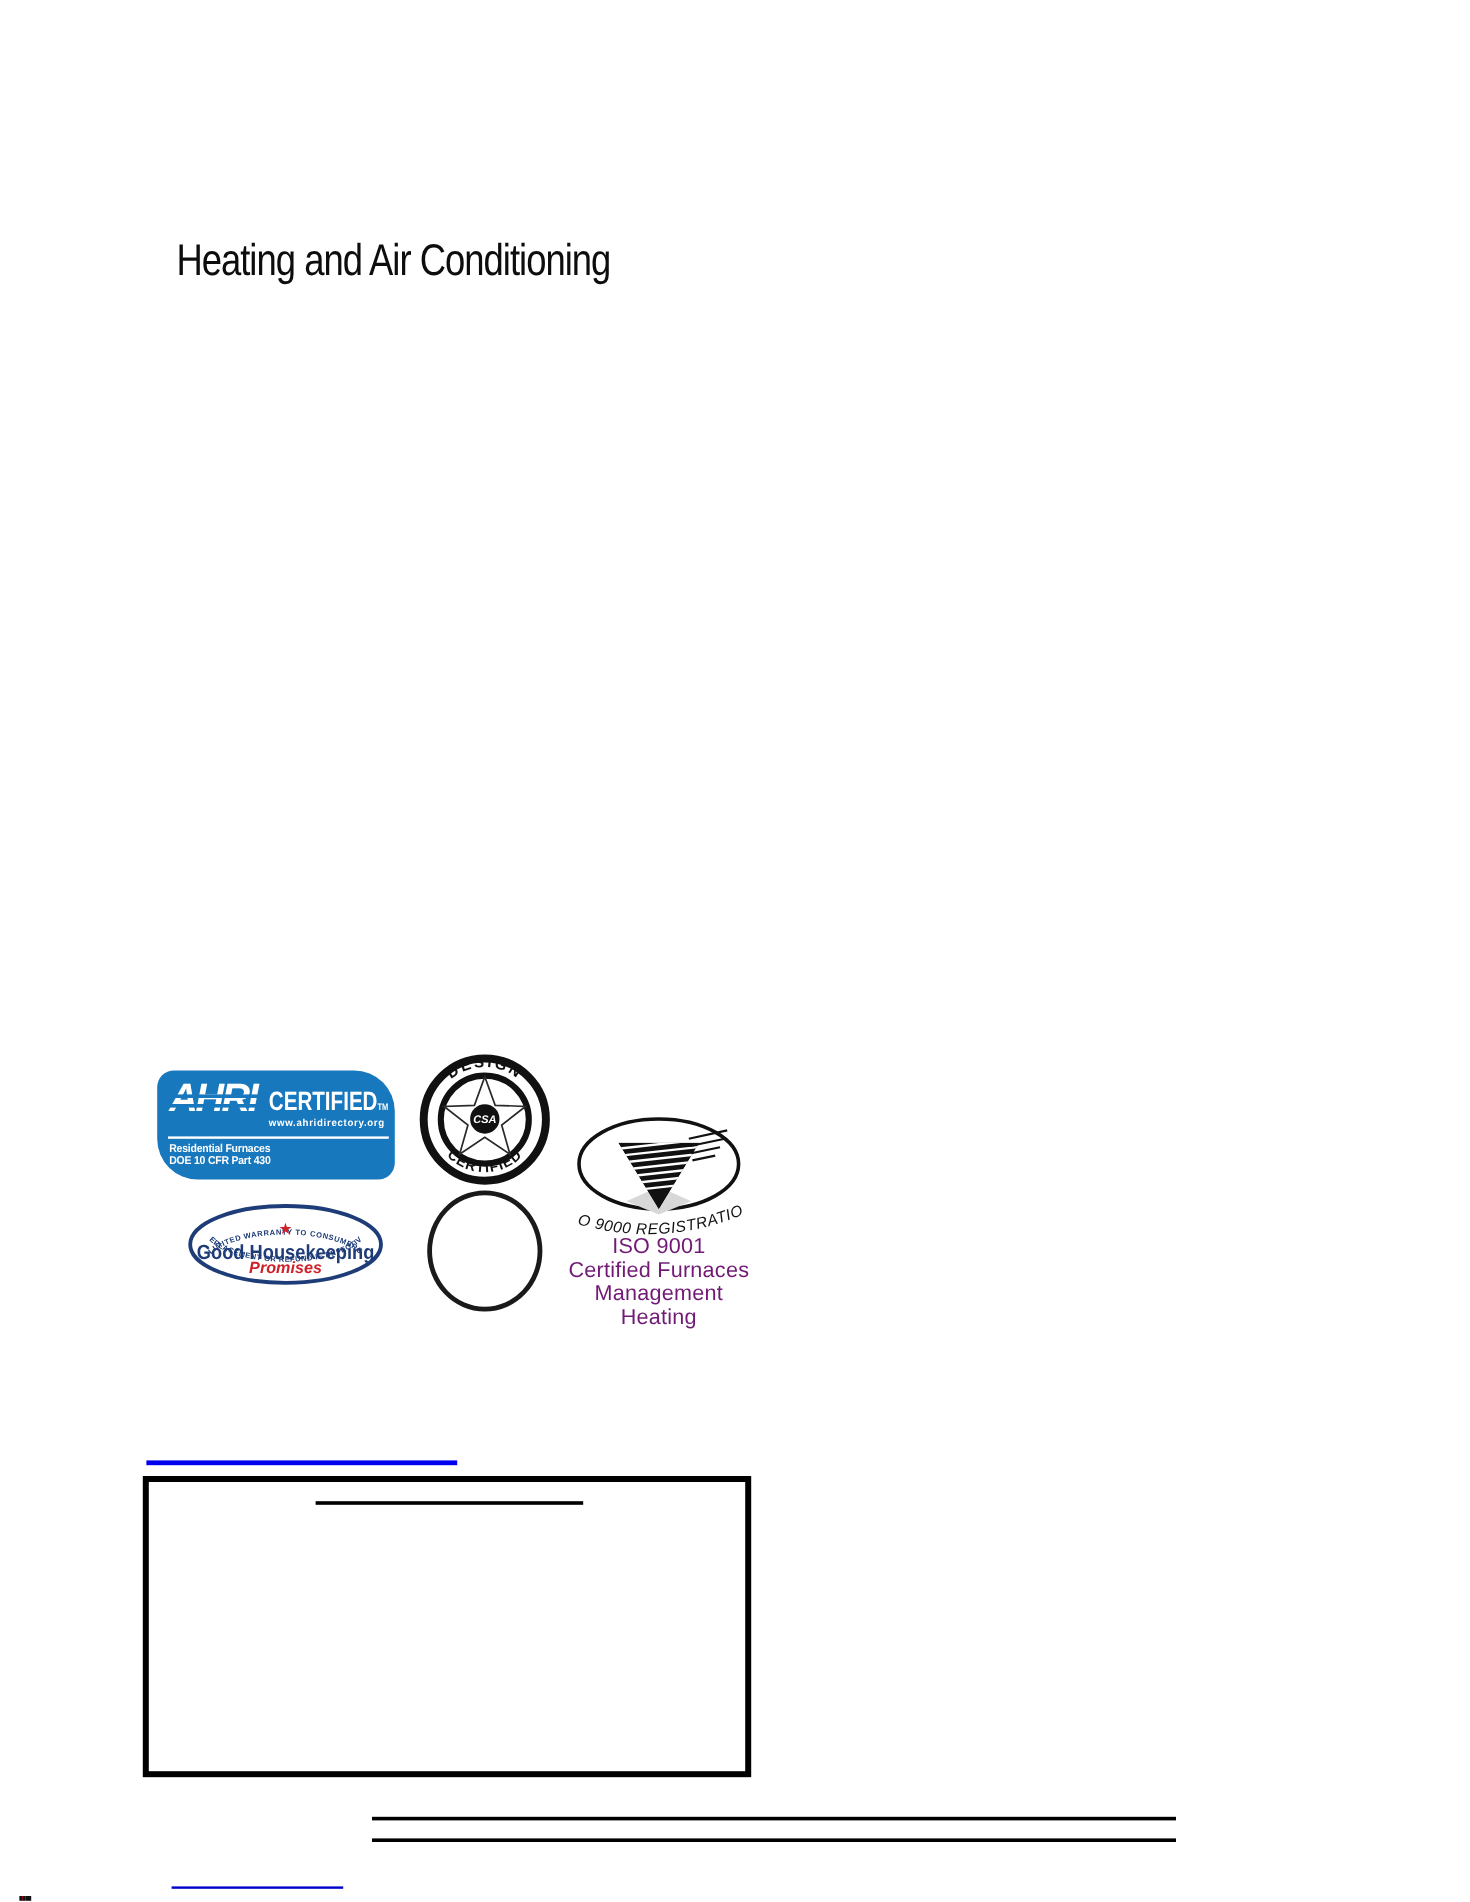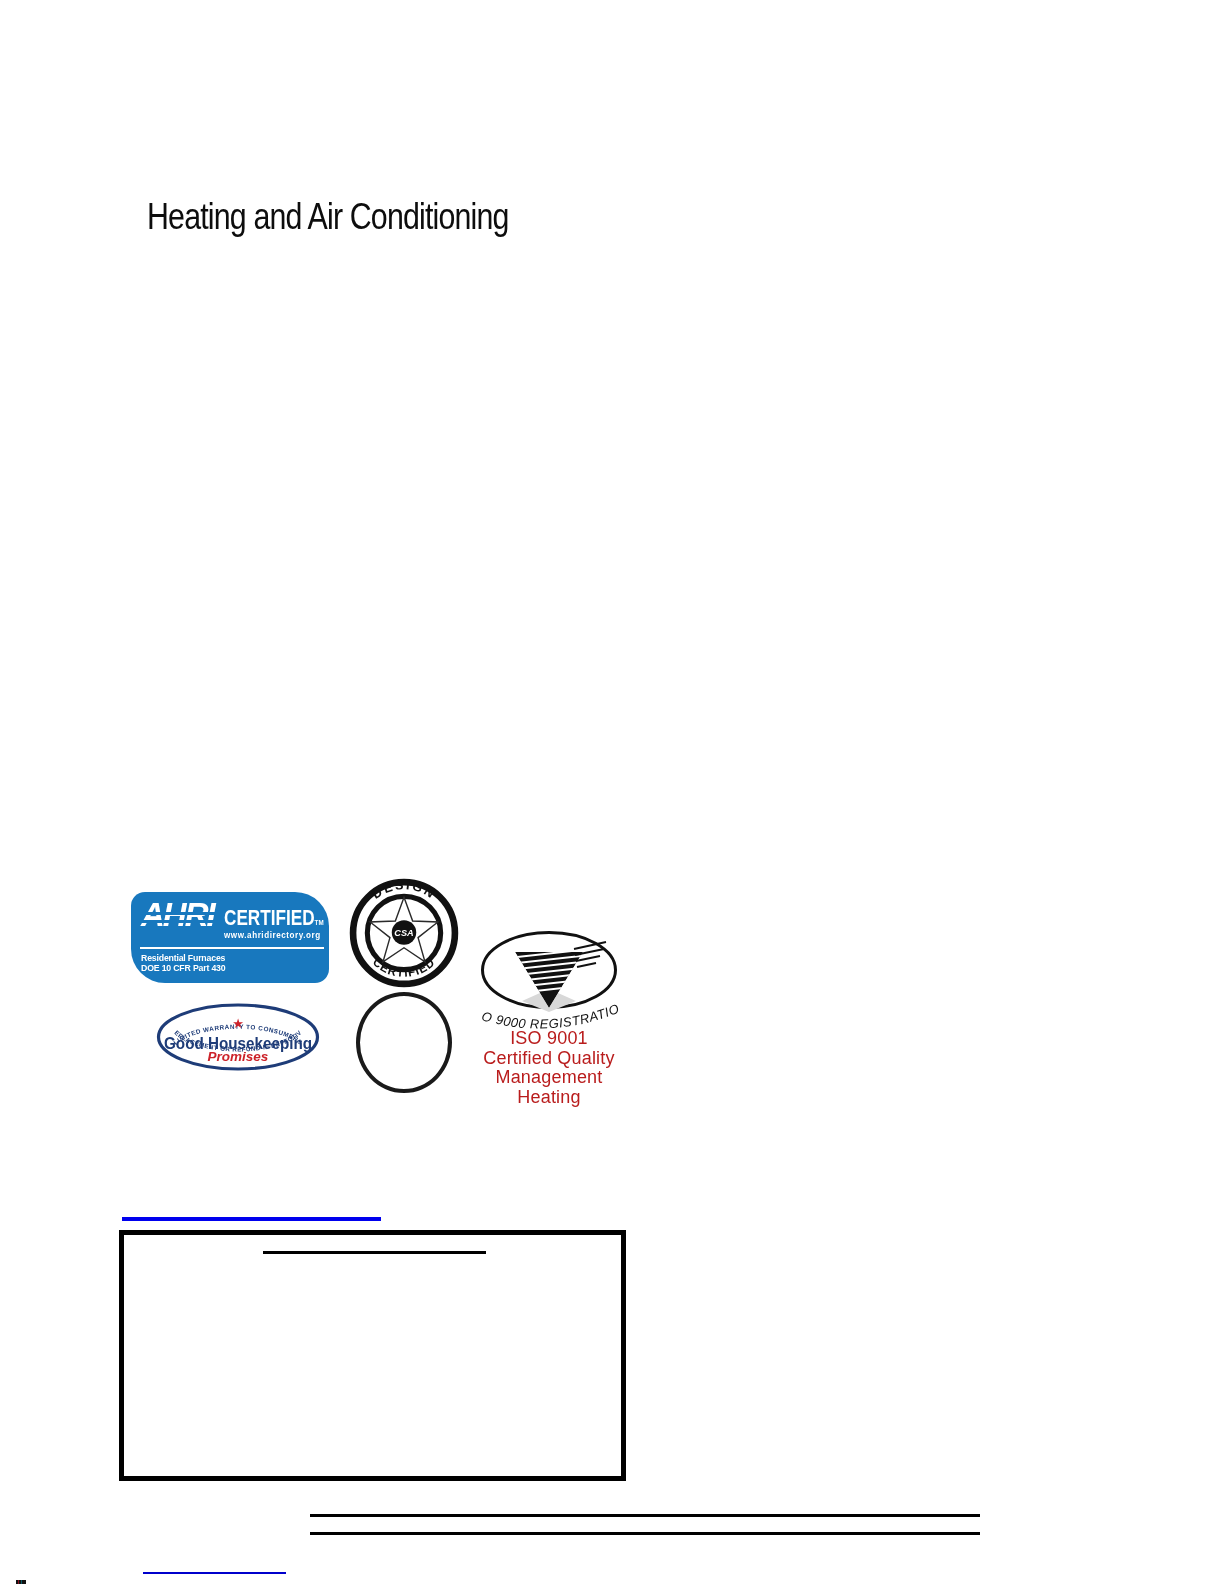--- a/index.html
+++ b/index.html
@@ -45,21 +45,21 @@
   .empty-circle{
     position:absolute;left:340px;top:992px;width:88px;height:93px;
     border:4px solid #1a1a1a;border-radius:50%;background:#fff;
   }
   
   .gh{position:absolute;left:139px;top:1002px;width:166px;height:70px;}
   
   .iso-svg{position:absolute;left:452px;top:927px;width:162px;height:106px;}
   .iso-text{
     position:absolute;left:447px;top:1029px;width:172px;text-align:center;
-    font-size:18px;line-height:19.5px;color:#b91c1c;letter-spacing:0.2px;
+    font-size:18px;line-height:19.5px;color:#701a75;letter-spacing:0.2px;
   }
   
   .blue-link-1{position:absolute;left:106px;top:1217px;width:259px;height:4px;background:#0000EE;}
   .warning-box{
     position:absolute;left:103px;top:1230px;width:507px;height:251px;
     border:5px solid #000;box-sizing:border-box;background:#fff;
   }
   .box-title-underline{position:absolute;left:247px;top:1251px;width:223px;height:3px;background:#000;}
   .rule1{position:absolute;left:294px;top:1514px;width:670px;height:3px;background:#000;}
   .rule2{position:absolute;left:294px;top:1532px;width:670px;height:3px;background:#000;}
@@ -151,21 +151,21 @@
       <line x1="107" y1="28" x2="136" y2="22"></line>
       <line x1="108" y1="34" x2="132" y2="29"></line>
       <line x1="109" y1="40" x2="128" y2="36"></line>
     </g>
     <text font-size="13" font-style="italic" fill="#111111" letter-spacing="0.5" font-family="Liberation Serif, serif">
       <textPath href="#iso-arc" startOffset="50%" text-anchor="middle">ISO 9000 REGISTRATION</textPath>
     </text>
   </svg>
   <div class="iso-text">
     <div>ISO 9001</div>
-    <div>Certified Quality</div>
+    <div>Certified Furnaces</div>
     <div>Management Heating</div>
   </div>
 
   <div class="blue-link-1"></div>
 
   <div class="warning-box"></div>
   <div class="box-title-underline"></div>
 
   <div class="rule1"></div>
   <div class="rule2"></div>

